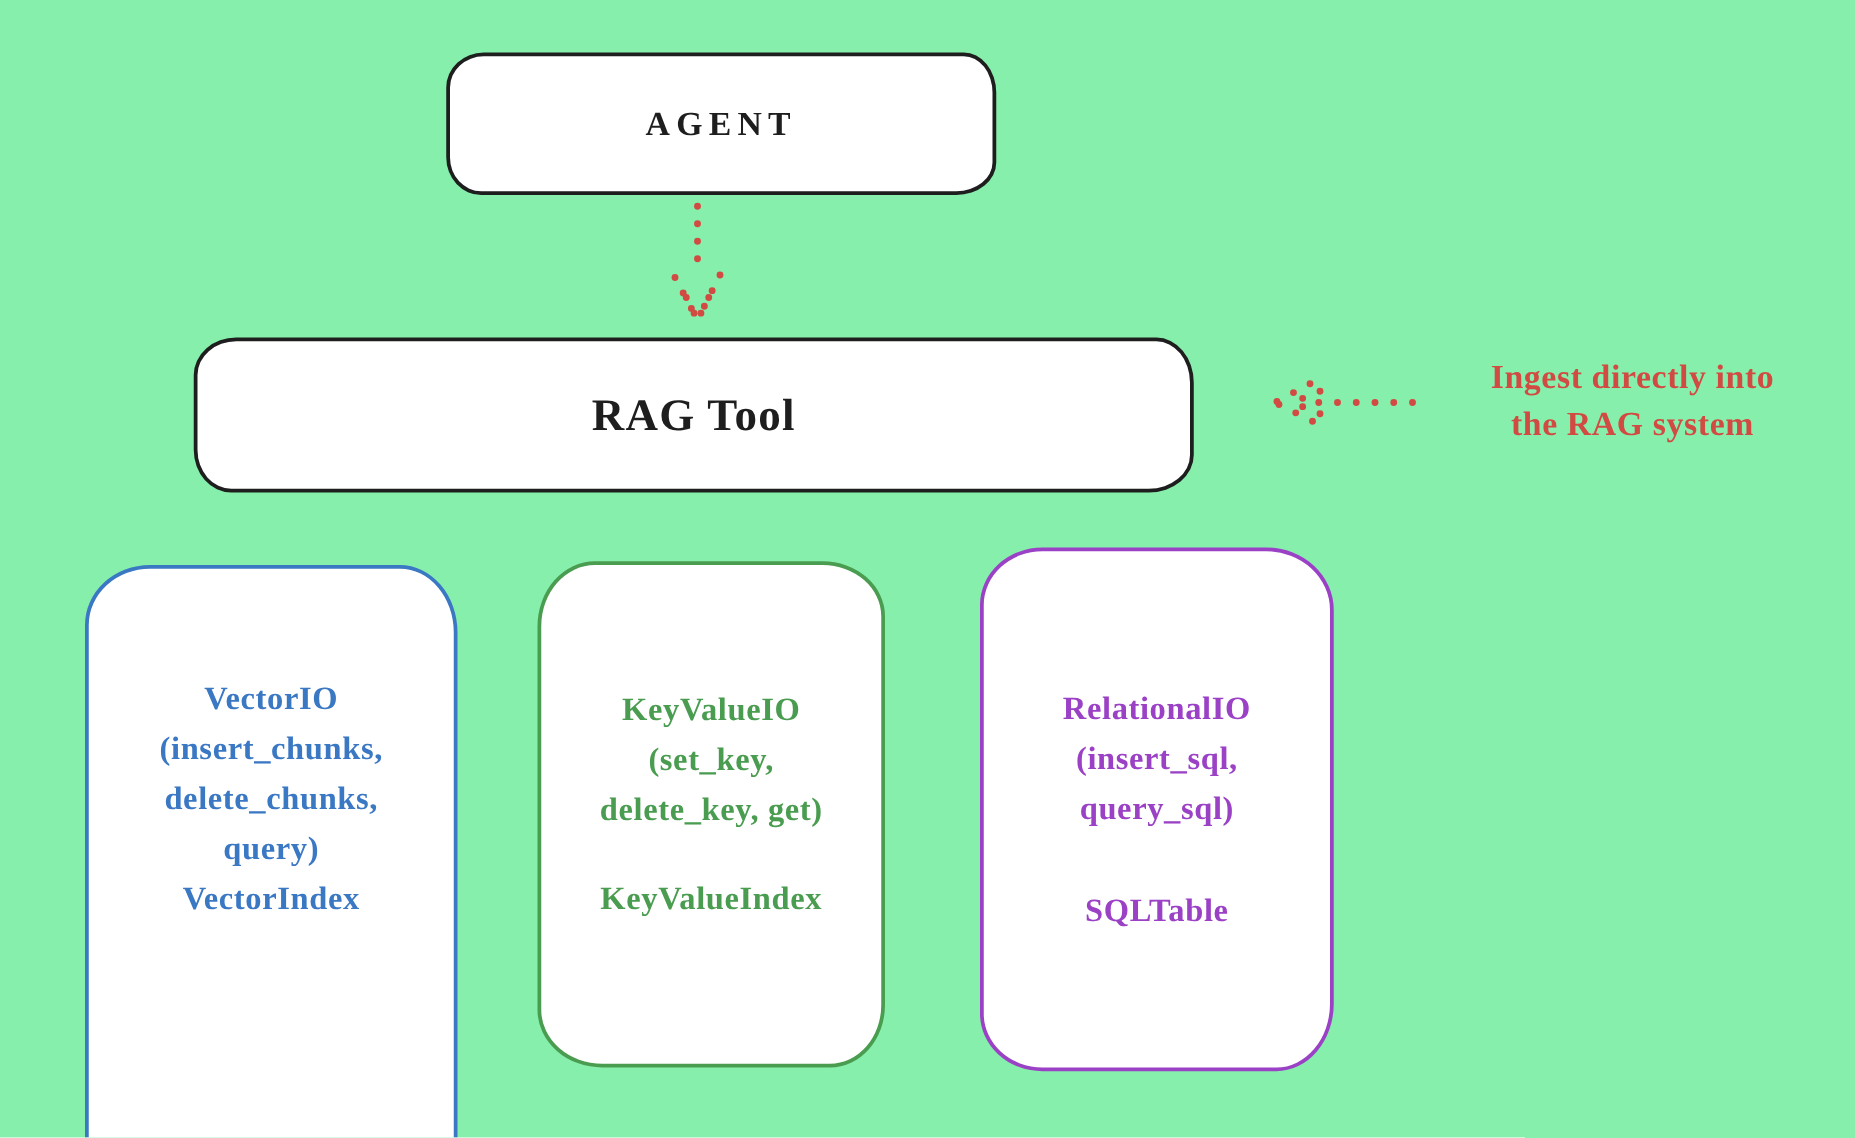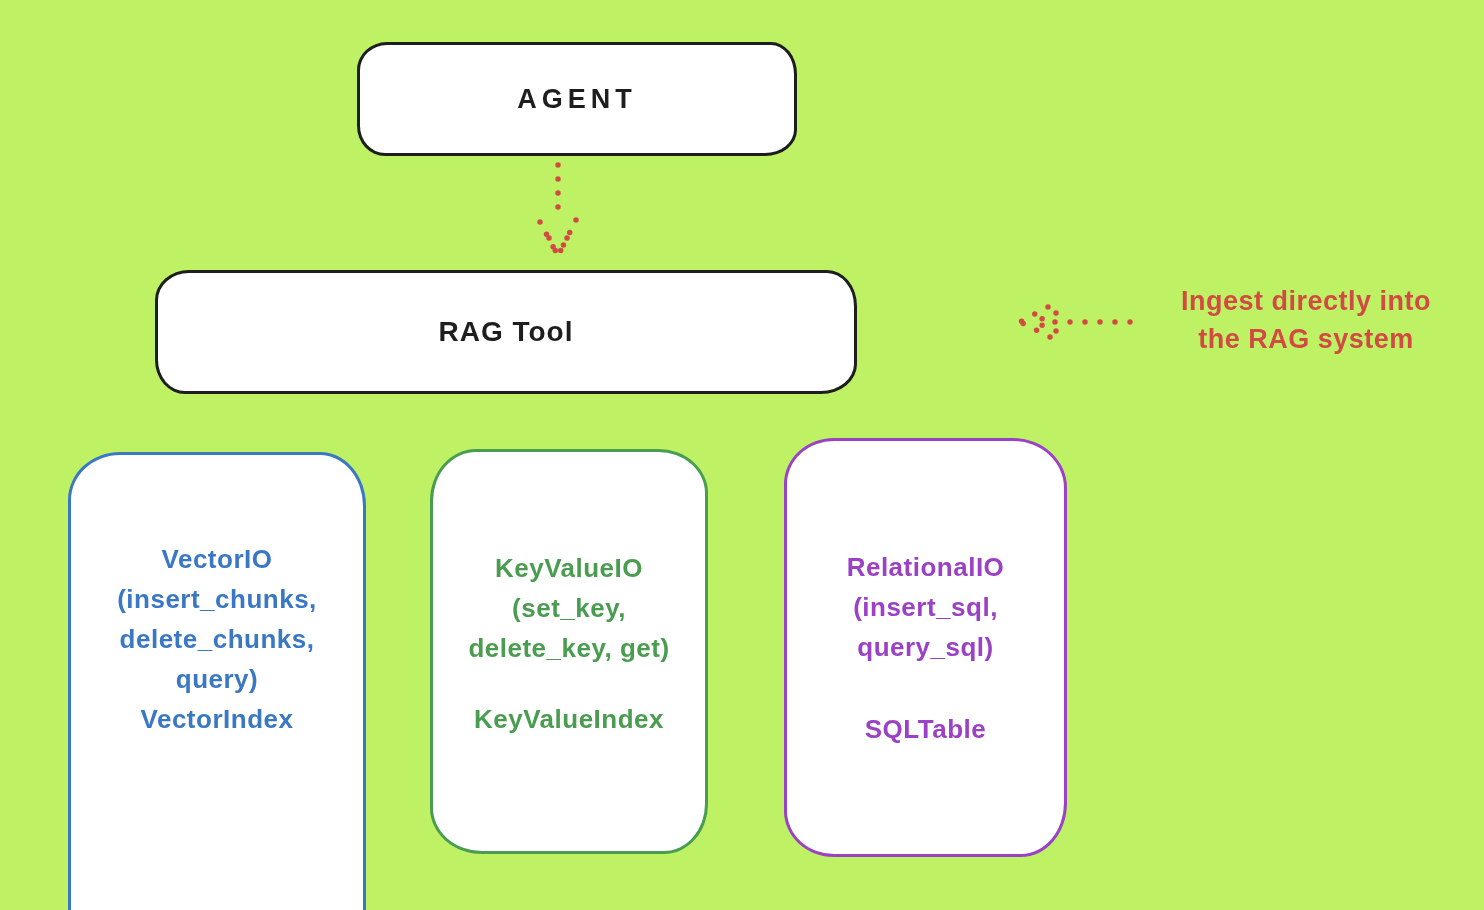--- a/index.html
+++ b/index.html
@@ -1,42 +1,42 @@
 <!DOCTYPE html>
 <html><head>
 <meta charset="utf-8">
 <style>
   * { margin: 0; padding: 0; box-sizing: border-box; }
   html, body { background: #ffffff; }
   .canvas {
     position: relative;
     width: 1484px;
     height: 910px;
-    background: #bef264;
+    background: #86efac;
     overflow: hidden;
-    font-family: Liberation Sans, sans-serif;
+    font-family: Liberation Serif, serif;
   }
   .node {
     position: absolute;
     display: flex;
     align-items: center;
     justify-content: center;
     background: #ffffff;
     border: 3.5px solid #1e1e1e;
     color: #1e1e1e;
   }
   .node-agent {
     left: 357px; top: 42px; width: 440px; height: 114px;
     border-radius: 30px 26px 32px 28px / 28px 32px 26px 30px;
     font-size: 27px; font-weight: 700; letter-spacing: 5px;
   }
   .node-ragtool {
-    left: 155px; top: 270px; width: 702px; height: 124px;
+    left: 155px; top: 270px; width: 800px; height: 124px;
     border-radius: 34px 30px 36px 30px / 30px 36px 30px 34px;
-    font-size: 28px; font-weight: 600; letter-spacing: 1px;
+    font-size: 36px; font-weight: 600; letter-spacing: 1px;
   }
   .arrow { position: absolute; }
   .arrow-down { left: 528px; top: 160px; }
   .arrow-left { left: 1012px; top: 298px; }
   .annotation {
     position: absolute;
     left: 1133px; top: 282px; width: 346px;
     text-align: center;
     font-size: 27px; font-weight: 700;
     line-height: 38px;

